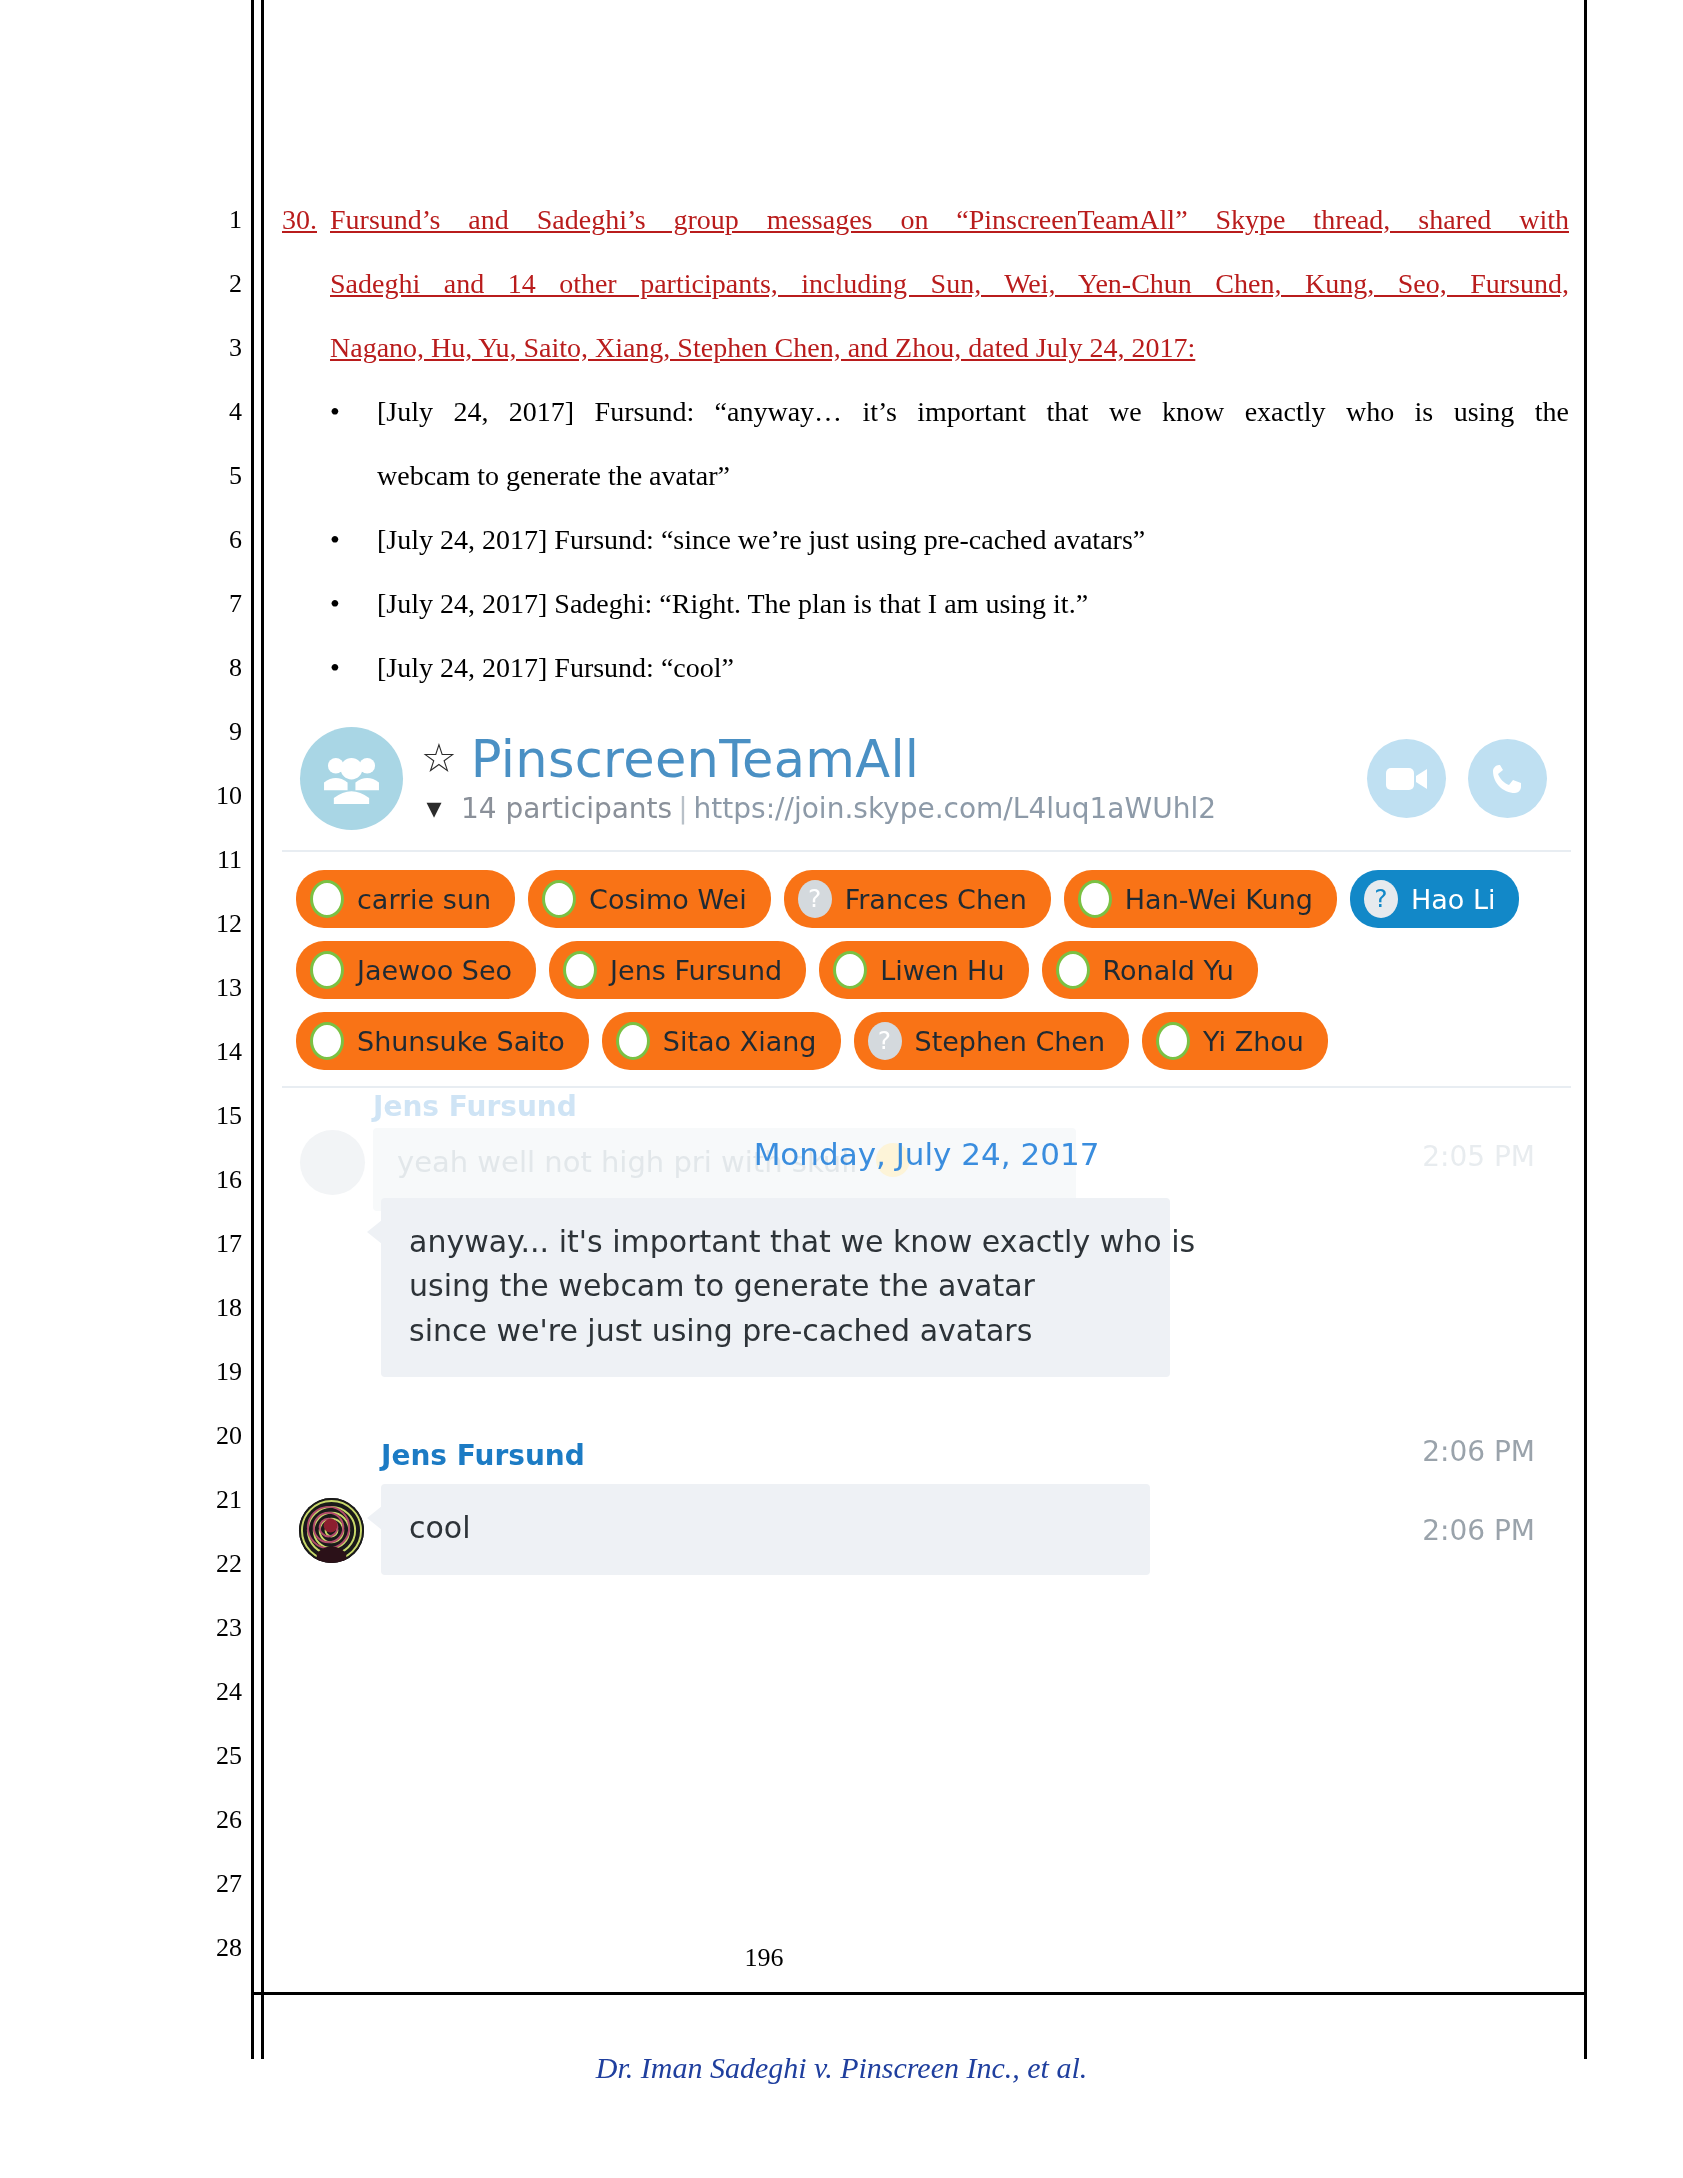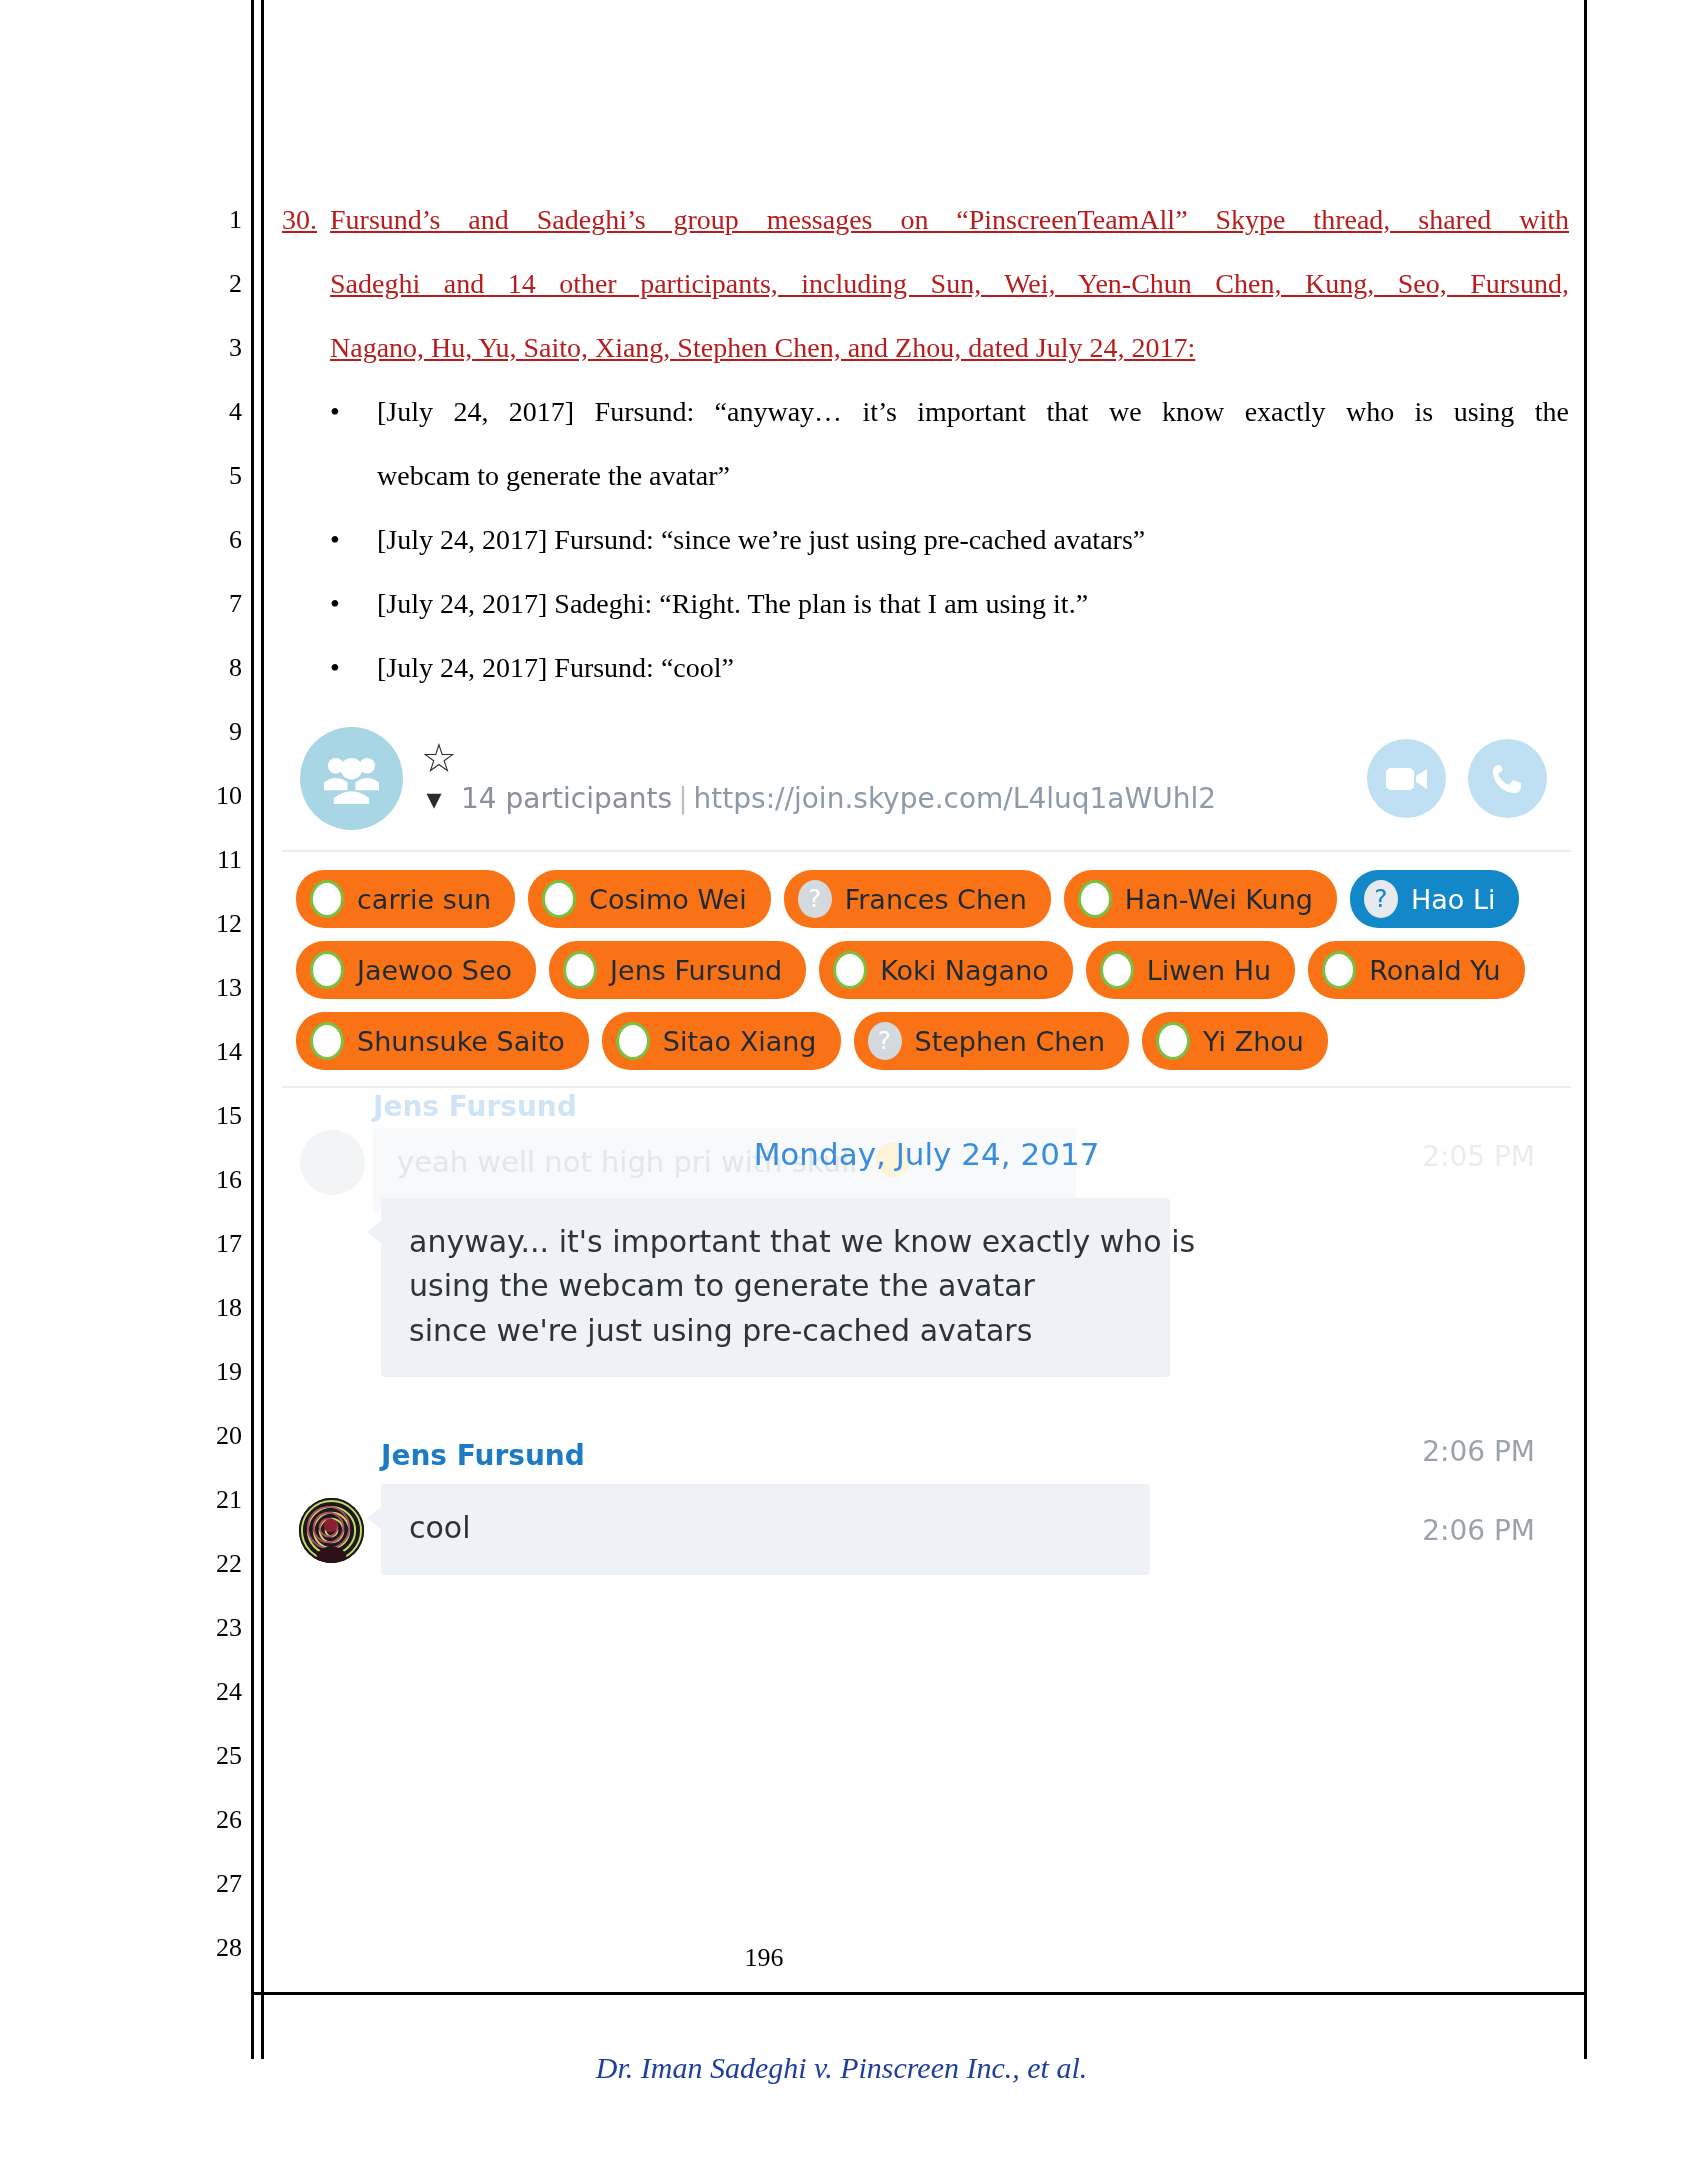--- a/index.html
+++ b/index.html
@@ -526,20 +526,21 @@
           <path d="M2 30 q12 -9 24 0 v8 h-24 z" fill="#ffffff"></path>
           <path d="M34 30 q12 -9 24 0 v8 h-24 z" fill="#ffffff"></path>
           <circle cx="30" cy="16" r="11" fill="#ffffff"></circle>
           <path d="M12 46 q18 -14 36 0 v6 h-36 z" fill="#ffffff"></path>
         </svg>
       </div>
 
       <div class="sk-headtext">
         <div class="sk-titlerow">
           <span class="sk-star">☆</span>
+          <span class="sk-title">PinscreenTeamAll</span>
         </div>
         <div class="sk-subrow">
           <span class="sk-chev">▾</span>
           <span class="sk-sub">
             <span>14 participants</span><span class="sk-sep">|</span><span class="sk-url">https://join.skype.com/L4luq1aWUhl2</span>
           </span>
         </div>
       </div>
 
       <div class="sk-actions">
@@ -583,24 +584,20 @@
       </div>
 
       <div class="sk-chiprow">
         <span class="sk-chip">
           <span class="sk-pres"></span>
           <span>Jaewoo Seo</span>
         </span>
         <span class="sk-chip">
           <span class="sk-pres"></span>
           <span>Jens Fursund</span>
-        </span>
-        <span class="sk-chip">
-          <span class="sk-pres"></span>
-          <span>Koki Nagano</span>
         </span>
         <span class="sk-chip">
           <span class="sk-pres"></span>
           <span>Liwen Hu</span>
         </span>
         <span class="sk-chip">
           <span class="sk-pres"></span>
           <span>Ronald Yu</span>
         </span>
       </div>

